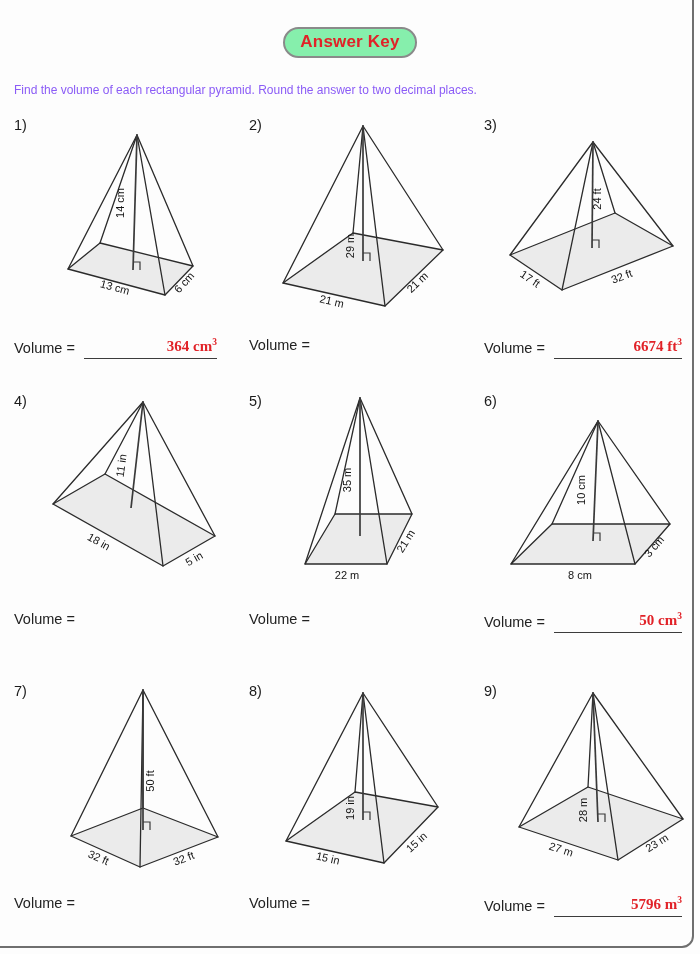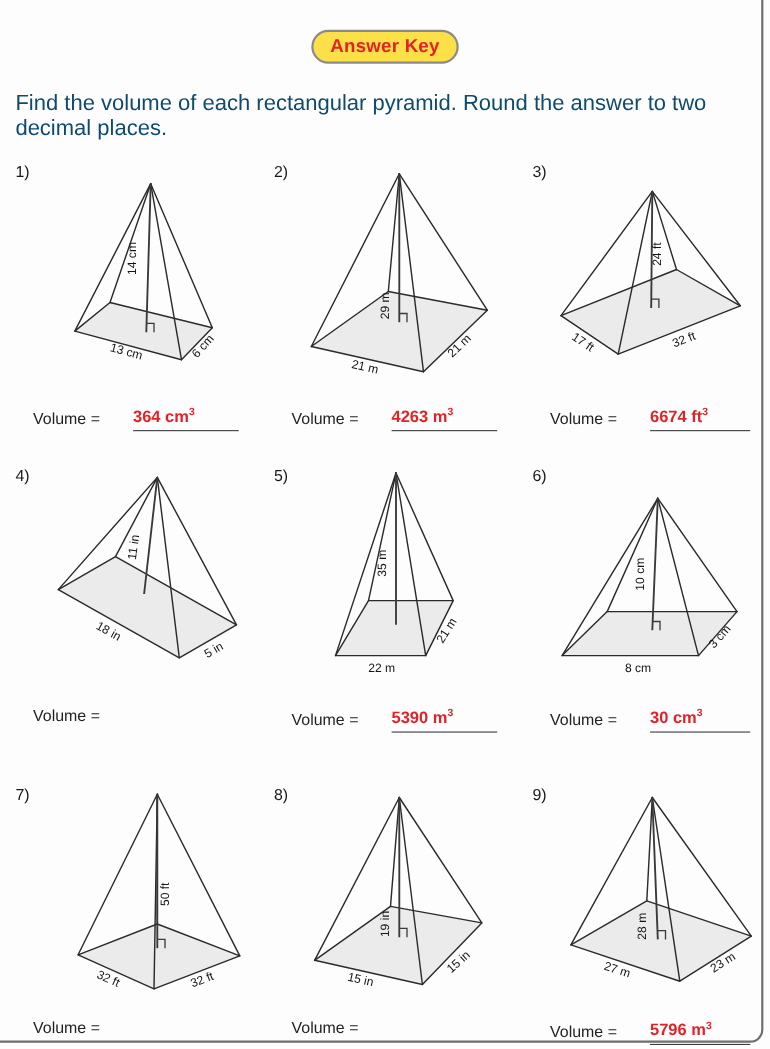--- a/index.html
+++ b/index.html
@@ -9,52 +9,52 @@
     font-family:"Liberation Sans",sans-serif;
     color:#1c1c1c;
   }
   .page-frame{
     position:absolute;left:-14px;top:-14px;width:704px;height:958px;
     border:2.5px solid #6f6f6f;border-radius:12px;pointer-events:none;
   }
   .badge-row{display:flex;justify-content:center;padding-top:27px;}
   .badge{
     border:2px solid #8a8a8a;border-radius:16px;padding:3px 15px 4px 15px;
-    font-weight:bold;font-size:17px;color:#e12228;background:#fde047;
+    font-weight:bold;font-size:17px;color:#e12228;background:#86efac;
     letter-spacing:.2px;
   }
-  .instruction{margin:25px 0 0 14px;font-size:20px;color:#0c4a6e;}
+  .instruction{margin:25px 0 0 14px;font-size:12px;color:#8b5cf6;}
   .grid{
     display:grid;grid-template-columns:235px 235px 230px;
     margin-top:16px;
   }
   .cell{position:relative;}
   .row1 .cell{height:252px;}
   .row2 .cell{height:260px;}
   .row3 .cell{height:278px;}
   .pnum{position:absolute;left:14px;font-size:14.5px;color:#1a1a1a;}
   .row1 .pnum{top:4px;}
   .row2 .pnum{top:12px;}
   .row3 .pnum{top:26px;}
   svg.pyr{position:absolute;left:0;top:0;pointer-events:none;}
   .base{fill:#ebebeb;stroke:#2b2b2b;stroke-width:1.3;stroke-linejoin:round;}
   .edge{stroke:#2b2b2b;stroke-width:1.3;fill:none;stroke-linecap:round;}
   .hline{stroke:#3a3a3a;stroke-width:1.7;fill:none;}
   .mark{stroke:#3a3a3a;stroke-width:1.2;fill:none;}
   .dim{font-family:"Liberation Sans",sans-serif;font-size:11px;fill:#141414;text-anchor:middle;}
   .vrow{
-    position:absolute;left:30px;right:18px;display:flex;align-items:flex-end;gap:21px;
+    position:absolute;left:14px;right:18px;display:flex;align-items:flex-end;
   }
   .row1 .vrow{top:224px;}
   .row2 .vrow{top:230px;}
   .row3 .vrow{top:238px;}
   .vlabel{font-size:14.5px;color:#222;padding-bottom:3px;white-space:nowrap;}
   .ansline{
     flex:1;margin-left:9px;border-bottom:1.6px solid #3c3c3c;
-    text-align:left;padding-bottom:3px;white-space:nowrap;
+    text-align:right;padding-bottom:3px;white-space:nowrap;font-family:Liberation Serif, serif;
   }
   .ans{font-weight:bold;font-size:15px;color:#e12228;}
   .ansline sup{font-weight:bold;font-size:9.5px;color:#e12228;}
 </style>
 </head>
 <body>
 
 <div class="page-frame"></div>
 
 <div class="badge-row">
@@ -98,21 +98,20 @@
         <line class="edge" x1="128" y1="13" x2="118" y2="120"></line>
       </g>
       <line class="hline" x1="128" y1="13" x2="128" y2="148"></line>
       <polyline class="mark" points="128,140 135,140 135,148"></polyline>
       <text class="dim" transform="translate(119,133) rotate(-90)">29 m</text>
       <text class="dim" transform="translate(96,192) rotate(13)">21 m</text>
       <text class="dim" transform="translate(185,172) rotate(-44)">21 m</text>
     </svg>
     <div class="vrow">
       <span class="vlabel">Volume =</span>
-      <span class="ansline"><span class="ans">4263 m</span><sup>3</sup></span>
     </div>
   </div>
 
   <div class="cell">
     <div class="pnum">3)</div>
     <svg class="pyr" width="230" height="252" viewBox="0 0 230 252">
       <polygon class="base" points="40,142 92,177 203,133 145,100"></polygon>
       <g class="edges">
         <line class="edge" x1="123" y1="29" x2="40" y2="142"></line>
         <line class="edge" x1="123" y1="29" x2="92" y2="177"></line>
@@ -164,21 +163,20 @@
         <line class="edge" x1="125" y1="17" x2="177" y2="133"></line>
         <line class="edge" x1="125" y1="17" x2="100" y2="133"></line>
       </g>
       <line class="hline" x1="125" y1="17" x2="125" y2="155"></line>
       <text class="dim" transform="translate(116,99) rotate(-90)">35 m</text>
       <text class="dim" transform="translate(112,198)">22 m</text>
       <text class="dim" transform="translate(174,162) rotate(-58)">21 m</text>
     </svg>
     <div class="vrow">
       <span class="vlabel">Volume =</span>
-      <span class="ansline"><span class="ans">5390 m</span><sup>3</sup></span>
     </div>
   </div>
 
   <div class="cell">
     <div class="pnum">6)</div>
     <svg class="pyr" width="230" height="260" viewBox="0 0 230 260">
       <polygon class="base" points="41,183 165,183 200,143 82,143"></polygon>
       <g class="edges">
         <line class="edge" x1="128" y1="40" x2="41" y2="183"></line>
         <line class="edge" x1="128" y1="40" x2="165" y2="183"></line>
@@ -186,21 +184,21 @@
         <line class="edge" x1="128" y1="40" x2="82" y2="143"></line>
       </g>
       <line class="hline" x1="128" y1="40" x2="123" y2="160"></line>
       <polyline class="mark" points="123,152 130,152 130,160"></polyline>
       <text class="dim" transform="translate(115,109) rotate(-90)">10 cm</text>
       <text class="dim" transform="translate(110,198)">8 cm</text>
       <text class="dim" transform="translate(187,168) rotate(-49)">3 cm</text>
     </svg>
     <div class="vrow">
       <span class="vlabel">Volume =</span>
-      <span class="ansline"><span class="ans">30 cm</span><sup>3</sup></span>
+      <span class="ansline"><span class="ans">50 cm</span><sup>3</sup></span>
     </div>
   </div>
 </div>
 
 <div class="grid row3">
 
   <div class="cell">
     <div class="pnum">7)</div>
     <svg class="pyr" width="235" height="278" viewBox="0 0 235 278">
       <polygon class="base" points="71,179 140,210 218,180 143,151"></polygon>

